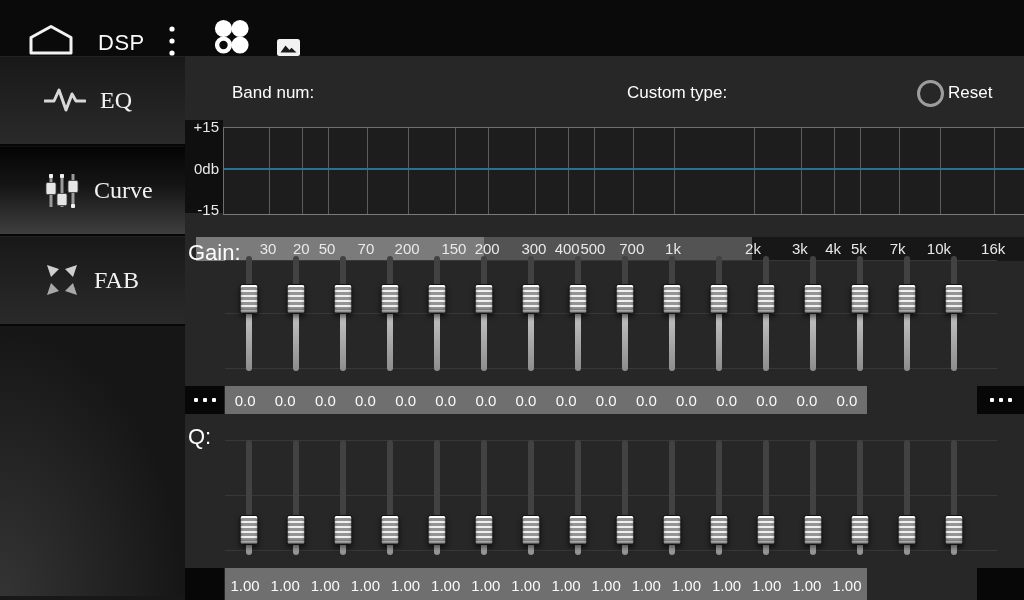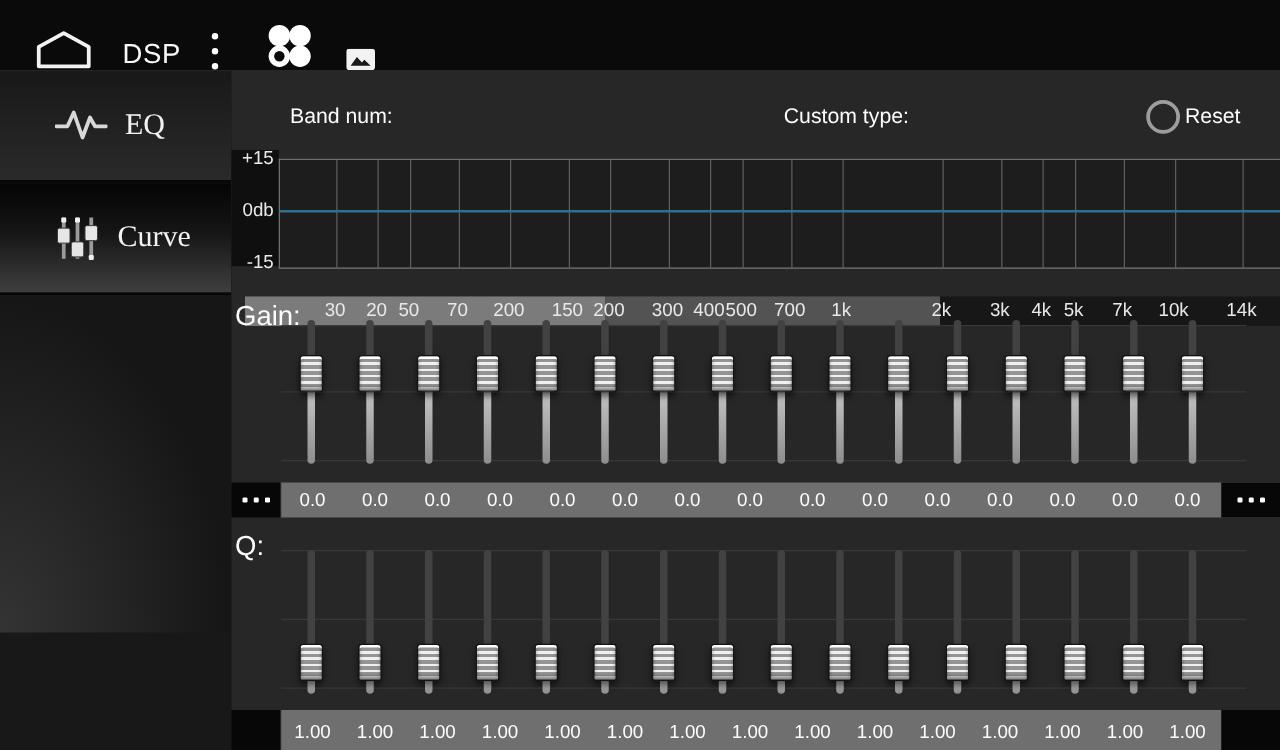--- a/index.html
+++ b/index.html
@@ -45,21 +45,21 @@
   .hline{position:absolute;left:40px;width:772px;height:1px;background:#383838;}
   .slider-row{position:absolute;left:40px;width:752px;height:128px;display:flex;}
   .slider-cell{flex:1;position:relative;cursor:pointer;}
   .track-top{position:absolute;left:50%;transform:translateX(-50%);width:6px;border-radius:3px;background:#424242;}
   .track-bottom{position:absolute;left:50%;transform:translateX(-50%);width:6px;border-radius:3px;
                 background:linear-gradient(180deg,#c6c6c6,#8d8d8d);}
   .sl-thumb{position:absolute;left:50%;transform:translateX(-50%);width:19px;height:30px;border-radius:3px;
             border:1px solid #141414;box-sizing:border-box;
             background:repeating-linear-gradient(180deg,#f0f0f0 0 2px,#949494 2px 5px);
             box-shadow:inset 0 2px 0 rgba(255,255,255,.95),inset 0 -3px 3px rgba(0,0,0,.45),0 3px 5px rgba(0,0,0,.55);}
-  .val-strip{position:absolute;left:40px;width:800px;background:#6f6f6f;display:flex;align-items:center;}
+  .val-strip{position:absolute;left:40px;width:642px;background:#6f6f6f;display:flex;align-items:center;}
   .val-cell{flex:1;text-align:center;font-size:15px;color:#fbfbfb;}
   .val-box{position:absolute;background:#070707;display:flex;align-items:center;justify-content:center;gap:5px;cursor:pointer;}
   .dot{width:4px;height:4px;border-radius:1px;background:#fff;}
   svg{display:block;}
 </style>
 </head>
 <body>
 
 <div id="topbar">
   <svg width="46" height="32" viewBox="0 0 46 32" style="margin-left:28px">
@@ -102,20 +102,33 @@
           <rect x="16" y="4" width="4" height="4" rx="1"></rect>
           <rect x="27" y="34" width="4" height="4" rx="1"></rect>
       </g>
       <g fill="#e6e6e6" stroke="#3a3a3a" stroke-width="0.8">
         <rect x="2" y="12.5" width="10" height="12" rx="1.5"></rect>
         <rect x="13" y="23.5" width="10" height="12" rx="1.5"></rect>
         <rect x="24" y="10.5" width="10" height="12" rx="1.5"></rect>
       </g>
     </svg>
     <span class="lbl">Curve</span>
+  </div>
+  <div class="side-item">
+    <svg width="36" height="38" viewBox="0 0 36 38">
+      <g fill="#cfcfcf">
+        <polygon points="3,4 15,8 7,16"></polygon>
+        <polygon points="33,4 29,16 21,8"></polygon>
+      </g>
+      <g fill="#a8a8a8">
+        <polygon points="3,34 7,22 15,30"></polygon>
+        <polygon points="33,34 21,30 29,22"></polygon>
+      </g>
+    </svg>
+    <span class="lbl">FAB</span>
   </div>
   <div class="side-filler"></div>
 </div>
 
 <div id="main">
 
   <span class="ctl-label" style="left:47px;top:27px;">Band num:</span>
   <span class="ctl-label" style="left:442px;top:27px;">Custom type:</span>
   <div id="reset-circle"></div>
   <span class="ctl-label" style="left:763px;top:27px;">Reset</span>
@@ -161,21 +174,21 @@
       <div class="freq-label" style="left: 371.188px;">400</div>
       <div class="freq-label" style="left: 396.956px;">500</div>
       <div class="freq-label" style="left: 435.812px;">700</div>
       <div class="freq-label" style="left: 477px;">1k</div>
       <div class="freq-label" style="left: 557.044px;">2k</div>
       <div class="freq-label" style="left: 603.867px;">3k</div>
       <div class="freq-label" style="left: 637.088px;">4k</div>
       <div class="freq-label" style="left: 662.856px;">5k</div>
       <div class="freq-label" style="left: 701.712px;">7k</div>
       <div class="freq-label" style="left: 742.9px;">10k</div>
-      <div class="freq-label" style="left: 797.176px;">14k</div>
+      <div class="freq-label" style="left: 797.176px;">16k</div>
     </div>
 
   <span class="sec-label" style="top:184px;">Gain:</span>
   <div class="hline" style="top:204px;"></div>
     <div class="hline" style="top:257px;"></div>
     <div class="hline" style="top:312px;"></div>
   <div class="slider-row" style="top:194px;" id="gain-sliders">
       <div class="slider-cell">
         <div class="track-top" style="top:6px;height:30px"></div>
         <div class="track-bottom" style="top:60px;height:61px"></div>

